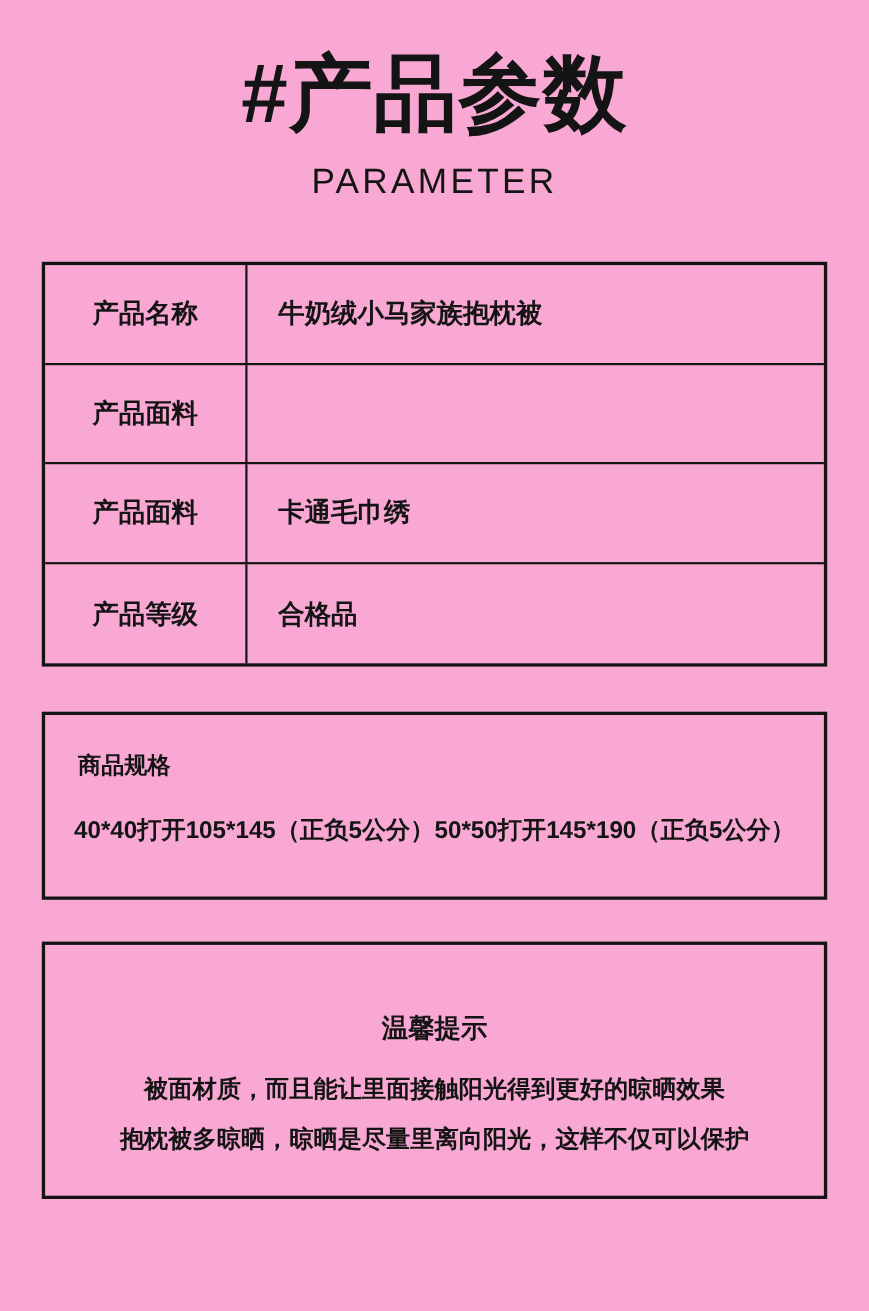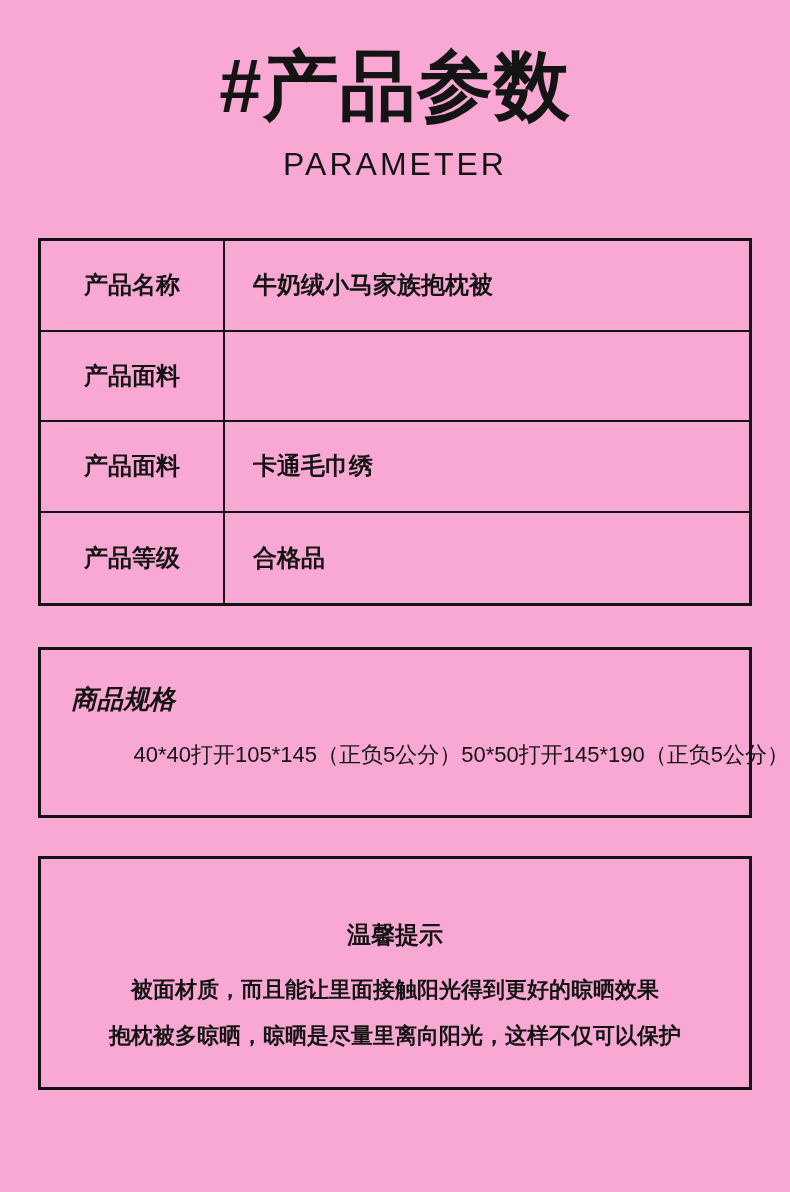--- a/index.html
+++ b/index.html
@@ -53,26 +53,26 @@
     font-weight: bold; font-size: 24px;
   }
   .size-box {
     position: absolute;
     top: 647px; left: 38px;
     width: 714px; height: 171px;
     border: 3px solid #141414;
   }
   .size-title {
     position: absolute; top: 32px; left: 30px;
-    font-size: 26px; font-weight: bold; font-style: italic;
+    font-size: 21px; font-weight: bold;
   }
   .size-content {
     position: absolute; top: 90px; left: 0;
-    width: 100%; text-align: right;
-    font-size: 22px; font-weight: normal; margin-left: 40px;
+    width: 100%; text-align: center;
+    font-size: 22px; font-weight: bold;
   }
   .tips-box {
     position: absolute;
     top: 856px; left: 38px;
     width: 714px; height: 234px;
     border: 3px solid #141414;
     text-align: center;
   }
   .tips-title {
     margin-top: 60px;

